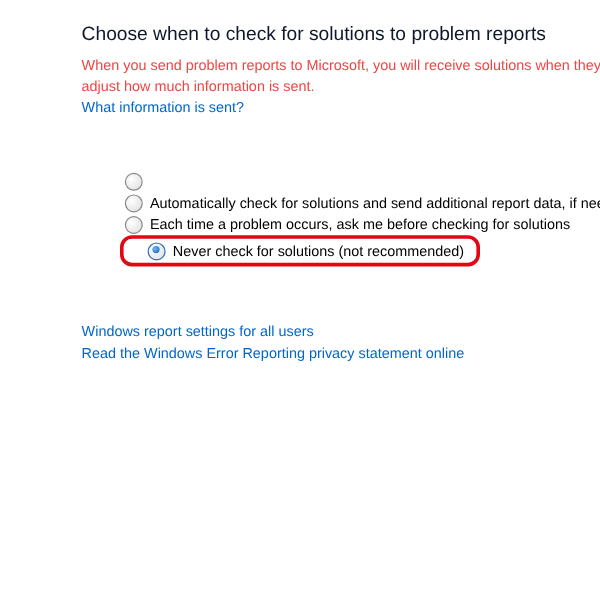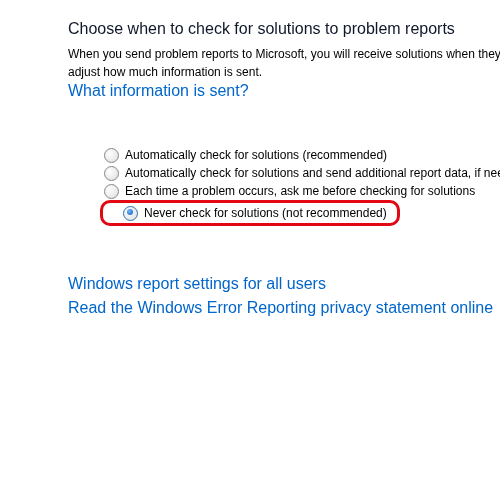--- a/index.html
+++ b/index.html
@@ -17,29 +17,29 @@
     padding: 20px 0 0 68px;
   }
   .heading {
     color: #0f172a;
     font-size: 16px;
     font-weight: 400;
     margin: 0 0 8px 0;
     white-space: nowrap;
   }
   .desc {
-    color: #000000;
+    color: #ef4444;
     font-size: 12px;
     line-height: 1.35;
     margin: 0 0 2px 0;
     white-space: nowrap;
   }
   .link {
     color: #0066cc;
-    font-size: 16px;
+    font-size: 12px;
     text-decoration: none;
     cursor: pointer;
     display: inline-block;
   }
   .options {
     margin: 46px 0 0 36px;
   }
   .opt-row {
     display: flex;
     align-items: center;
@@ -100,21 +100,20 @@
 
   <div class="desc">When you send problem reports to Microsoft, you will receive solutions when they</div>
   <div class="desc">adjust how much information is sent.</div>
 
   <a class="link">What information is sent?</a>
 
   <div class="options">
 
     <div class="opt-row">
       <span class="radio"></span>
-      <span class="opt-label">Automatically check for solutions (recommended)</span>
     </div>
 
     <div class="opt-row">
       <span class="radio"></span>
       <span class="opt-label">Automatically check for solutions and send additional report data, if need</span>
     </div>
 
     <div class="opt-row">
       <span class="radio"></span>
       <span class="opt-label">Each time a problem occurs, ask me before checking for solutions</span>

